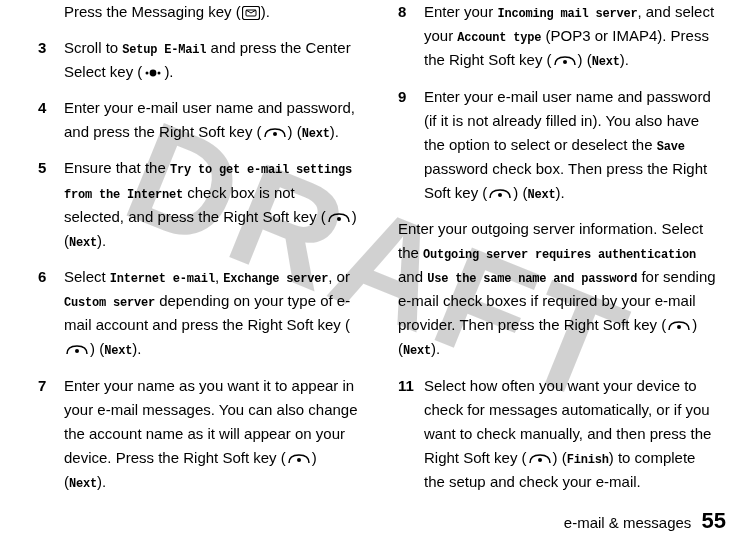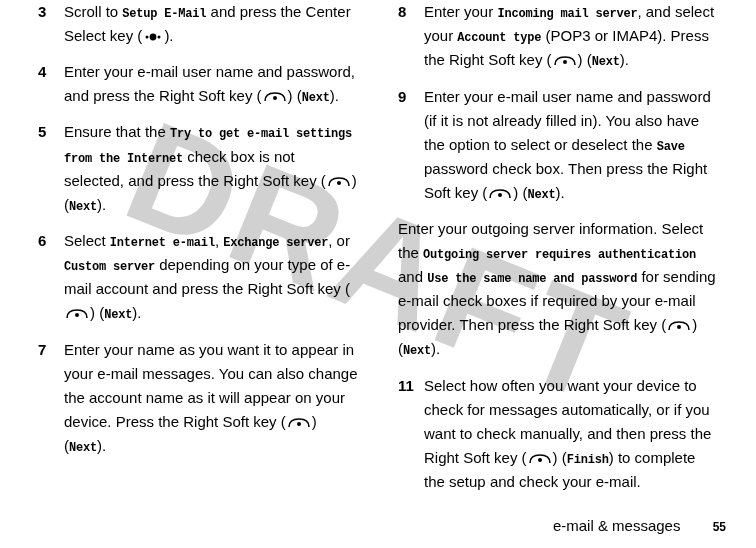--- a/index.html
+++ b/index.html
@@ -53,32 +53,45 @@
   }
   .footer {
     position: absolute;
     bottom: 10px;
     right: 30px;
     font-size: 15px;
     z-index: 1;
   }
   .footer .pg {
     font-weight: 700;
-    font-size: 12px;
-    margin-left: 28px;
+    font-size: 22px;
+    margin-left: 6px;
   }
   .or { font-weight:700; padding-left:26px; margin-bottom:6px; }
 </style>
 </head>
 <body>
 
 <div class="watermark">DRAFT</div>
 
 <div class="cols">
 
+  <div class="item">
+    <div class="num"></div>
+    <div class="body">
+      <span>Press the Messaging key (</span><span class="icon">
+          <svg width="18" height="14" viewBox="0 0 18 14">
+            <rect x="0.5" y="0.5" width="17" height="13" rx="2" fill="none" stroke="#000" stroke-width="1.2"></rect>
+            <rect x="4" y="4" width="10" height="6" rx="1" fill="none" stroke="#000" stroke-width="1"></rect>
+            <line x1="4" y1="4" x2="9" y2="7" stroke="#000" stroke-width="1"></line>
+            <line x1="14" y1="4" x2="9" y2="7" stroke="#000" stroke-width="1"></line>
+          </svg>
+        </span><span>).</span>
+    </div>
+  </div>
 
   <div id="steps">
       <div class="item">
         <div class="num">3</div>
         <div class="body">Scroll to <span class="b">Setup E-Mail</span> and press the Center Select key (<span class="icon">
             <svg width="20" height="14" viewBox="0 0 20 14">
               <circle cx="4" cy="7" r="1.5" fill="#000"></circle>
               <circle cx="10" cy="7" r="3.4" fill="#000"></circle>
               <circle cx="16" cy="7" r="1.5" fill="#000"></circle>
             </svg>

